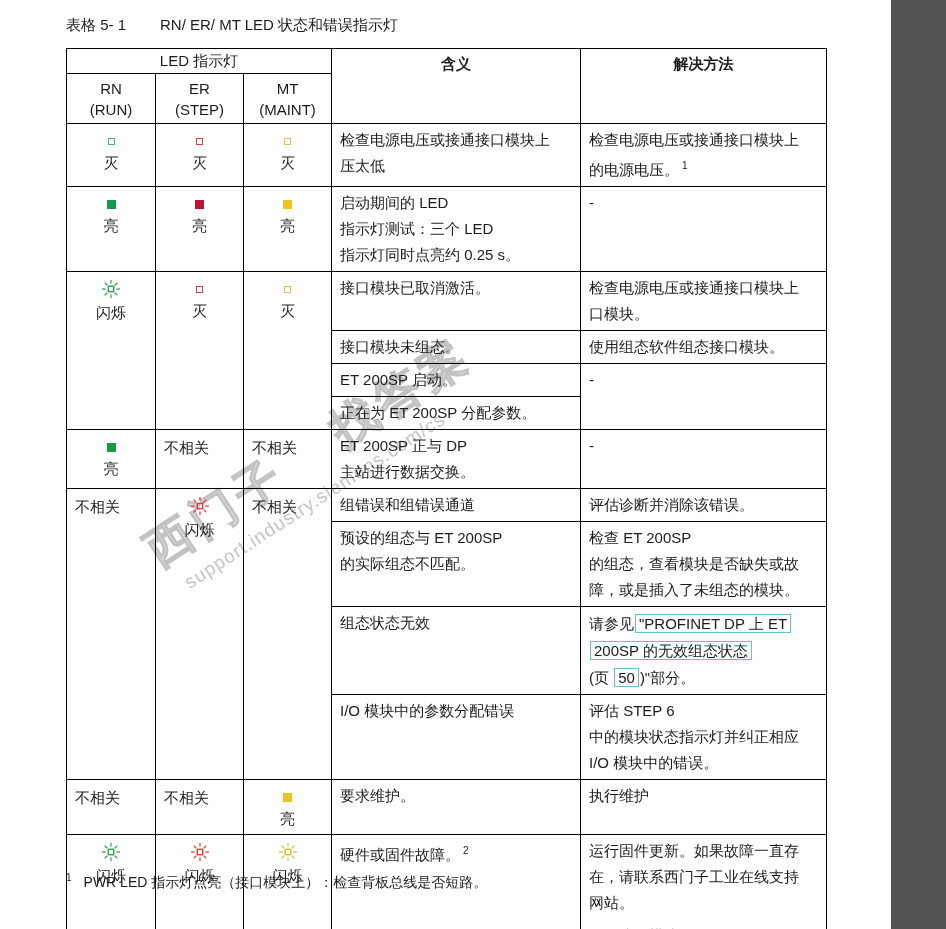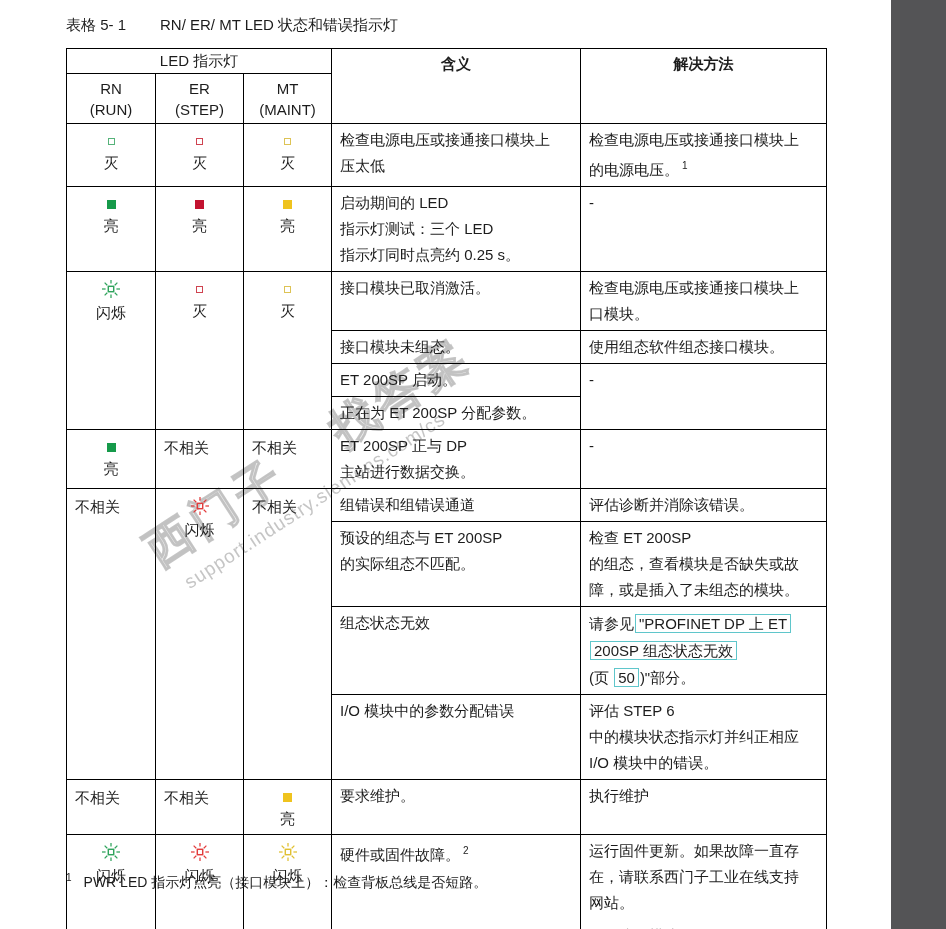--- a/index.html
+++ b/index.html
@@ -226,21 +226,21 @@
         <td class="cell pre">预设的组态与 ET 200SP
 的实际组态不匹配。</td>
         <td class="cell pre">检查 ET 200SP
 的组态，查看模块是否缺失或故
 障，或是插入了未组态的模块。</td>
       </tr>
       <tr style="height:82px">
         <td class="cell">组态状态无效</td>
         <td class="cell linkcell">
           <span>请参见</span><span class="linkbox">"PROFINET DP 上 ET</span><br>
-          <span class="linkbox">200SP 组态状态无效</span><br>
+          <span class="linkbox">200SP 的无效组态状态</span><br>
           <span>(页 </span><span class="linkbox">50</span><span>)"部分。</span>
         </td>
       </tr>
       <tr style="height:72px">
         <td class="cell">I/O 模块中的参数分配错误</td>
         <td class="cell pre">评估 STEP 6
 中的模块状态指示灯并纠正相应
 I/O 模块中的错误。</td>
       </tr>
 

